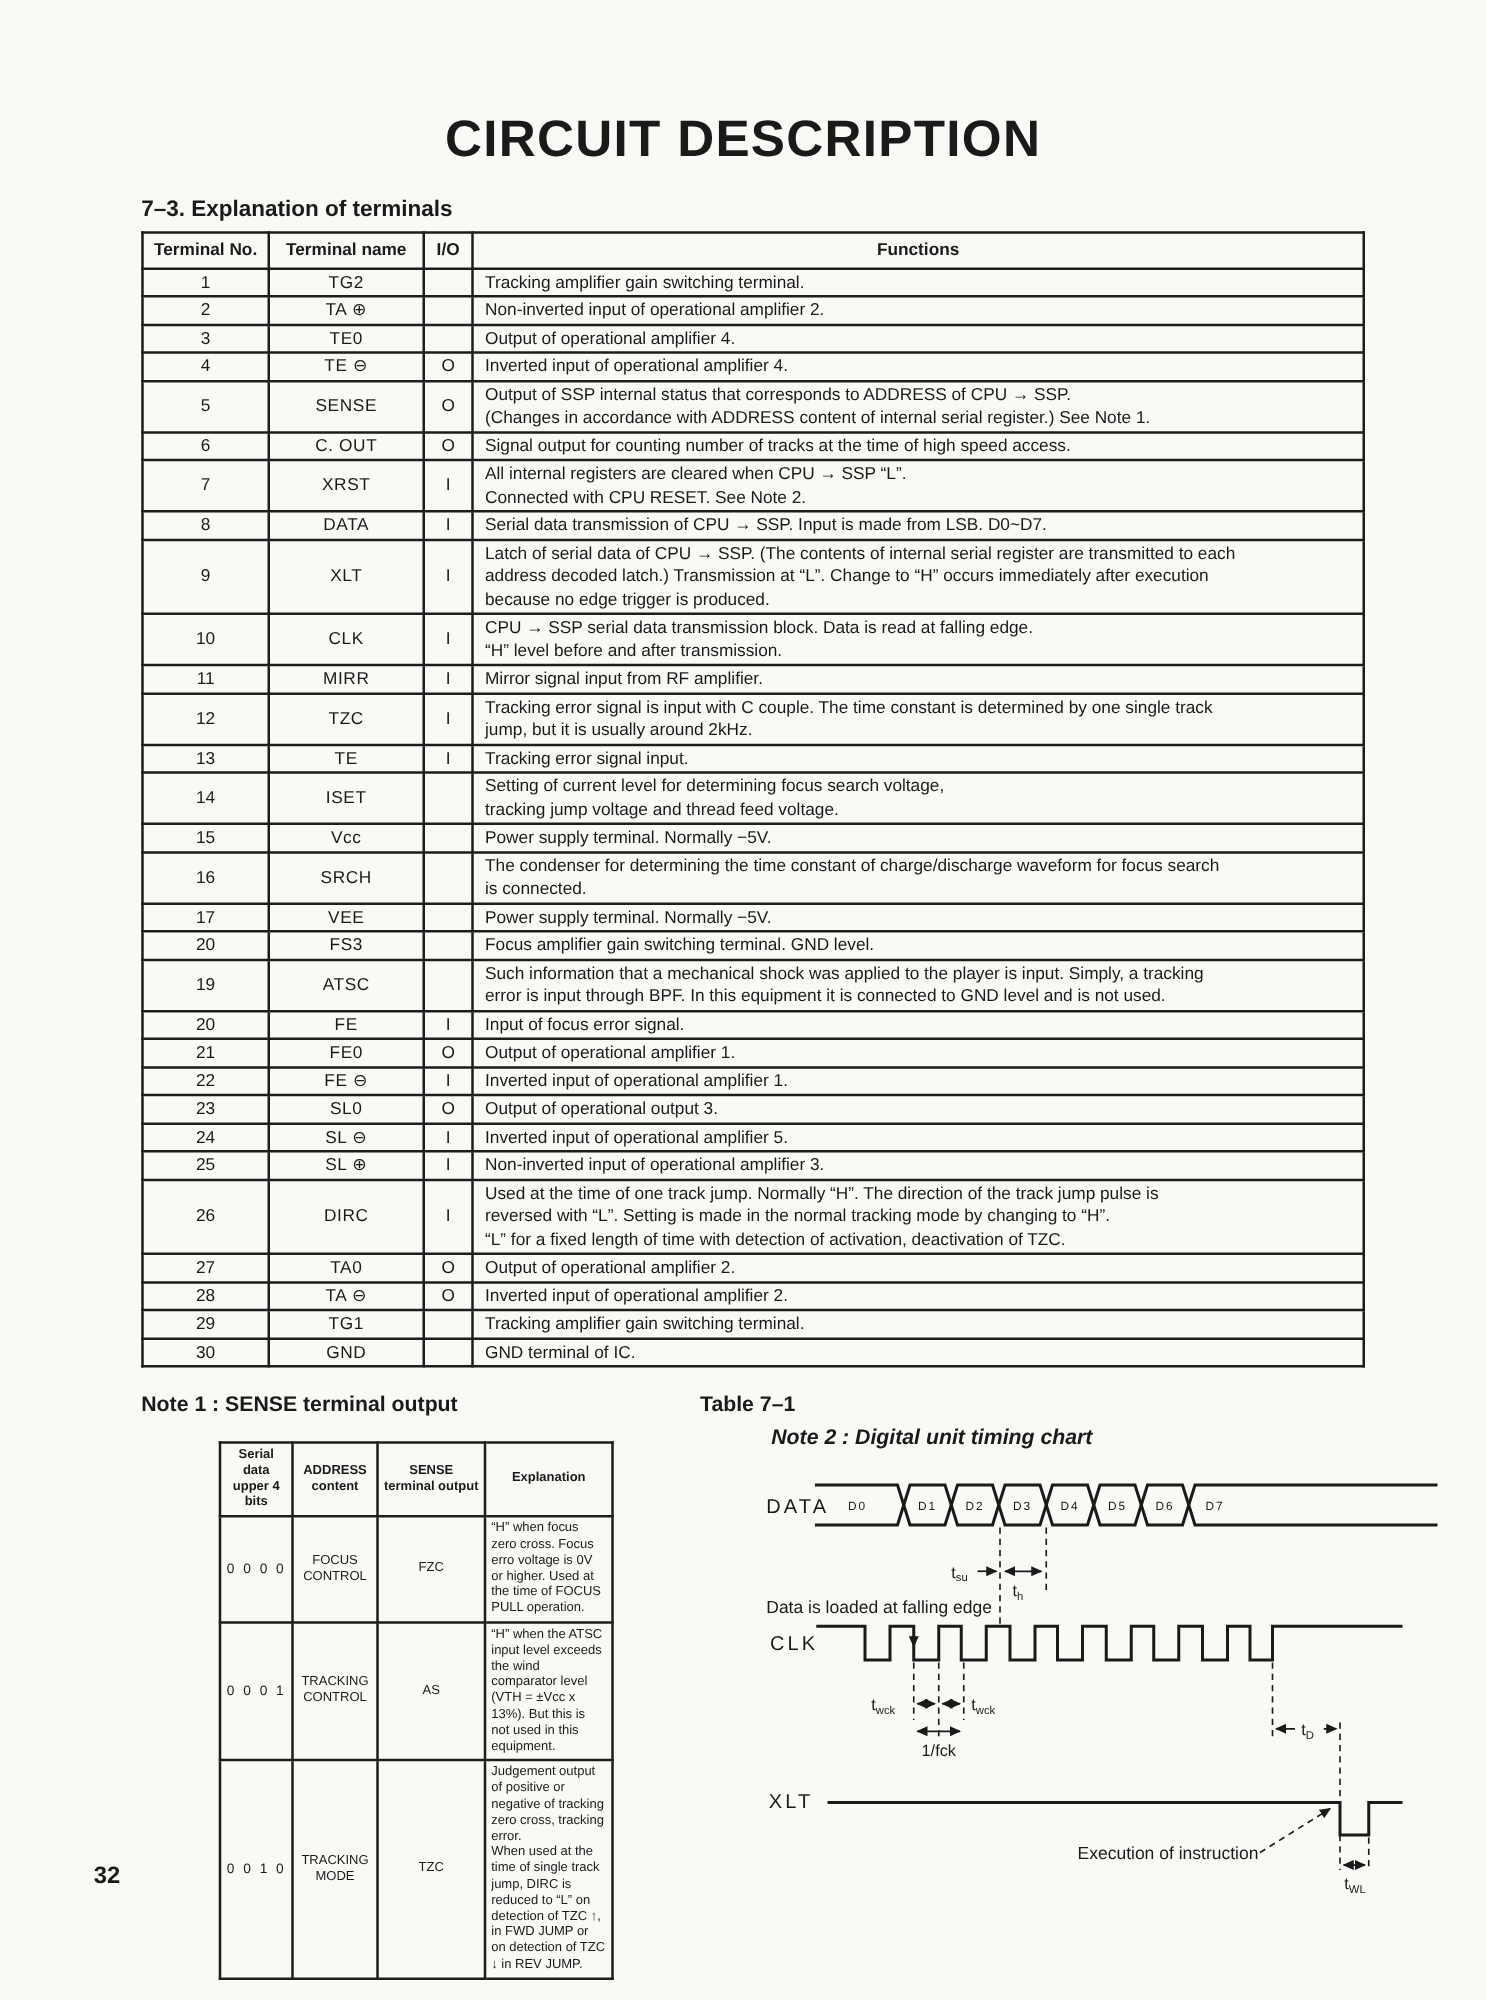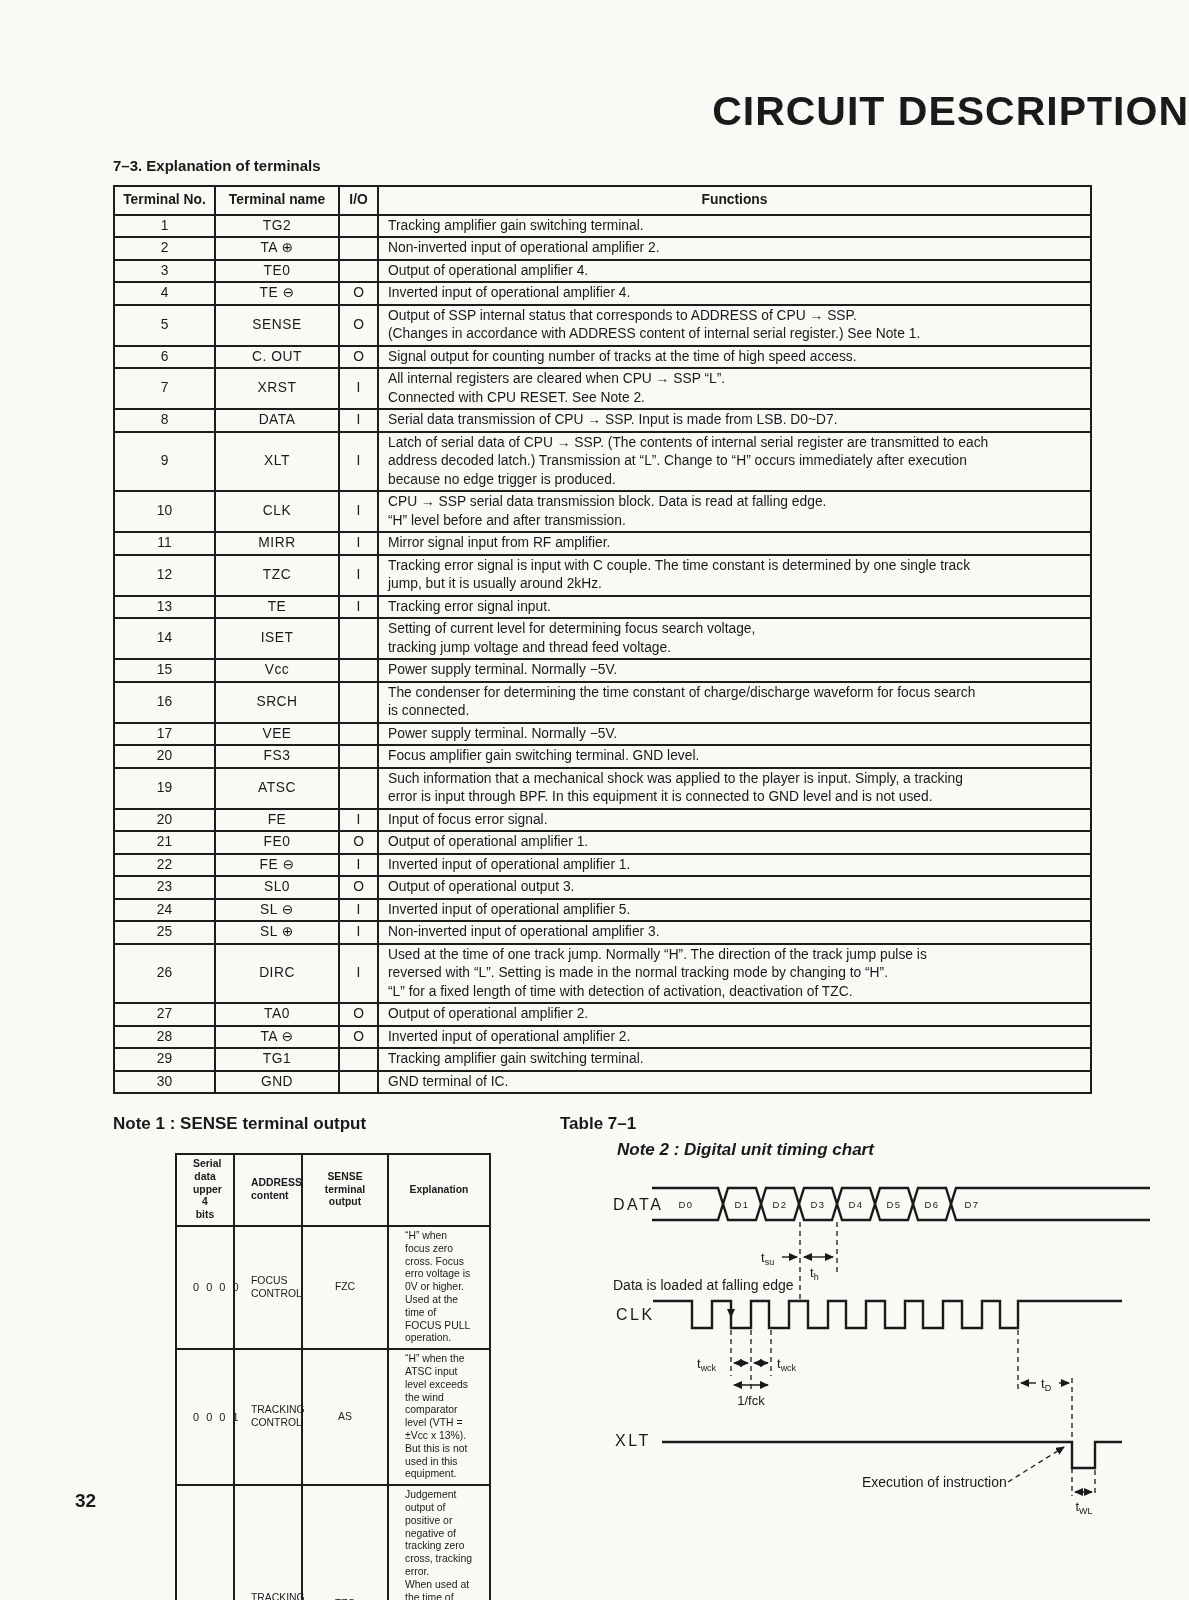--- a/index.html
+++ b/index.html
@@ -7,26 +7,26 @@
   body {
     position:relative;
     width:1189px; height:1600px;
     background:#f9f9f6;
     color:#1a1a1a;
     font-family:"Liberation Sans","DejaVu Sans",sans-serif;
     overflow:hidden;
   }
   .page-title {
     position:absolute; top:88px; left:0; right:0;
-    text-align:right;
+    text-align:center;
     font-size:41px; font-weight:bold; letter-spacing:1px;
   }
   .section-heading {
     position:absolute; top:157px; left:113px;
-    font-size:15px; font-weight:bold;
+    font-size:18px; font-weight:bold;
   }
   
   table.terms {
     position:absolute; top:185px; left:113px;
     width:979px;
     border-collapse:collapse;
     table-layout:fixed;
   }
   table.terms th, table.terms td {
     border:2px solid #1d1d1d;
@@ -43,21 +43,21 @@
   
   .note1-heading { position:absolute; top:1114px; left:113px; font-size:17px; font-weight:bold; }
   .table71-label { position:absolute; top:1114px; left:560px; font-size:17px; font-weight:bold; }
   table.sense {
     position:absolute; top:1153px; left:175px;
     width:316px; border-collapse:collapse; table-layout:fixed;
   }
   table.sense th, table.sense td {
     border:2px solid #1d1d1d;
     font-size:10.4px; line-height:12.8px;
-    padding:3px 16px; vertical-align:middle;
+    padding:3px 4px; vertical-align:middle;
     white-space:pre-line;
   }
   table.sense th { font-weight:bold; text-align:center; }
   table.sense td.s-bits { text-align:right; letter-spacing:2px; white-space:nowrap; font-size:11px;margin-left:24px; }
   table.sense td.s-addr { text-align:center;margin-left:12px; }
   table.sense td.s-out  { text-align:center; }
   table.sense td.s-exp  { text-align:left; }
   
   .note2-heading { position:absolute; top:1140px; left:617px; font-size:17px; font-weight:bold;font-style:italic; }
   .timing-wrap { position:absolute; top:1164px; left:600px; width:575px; height:370px; }

